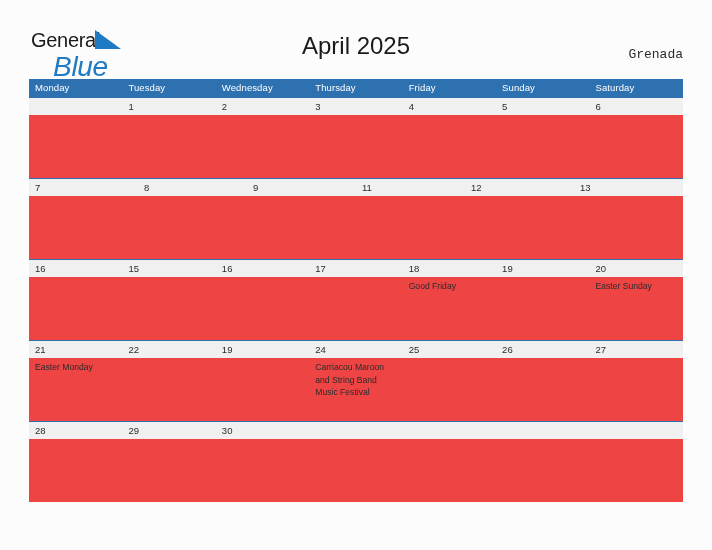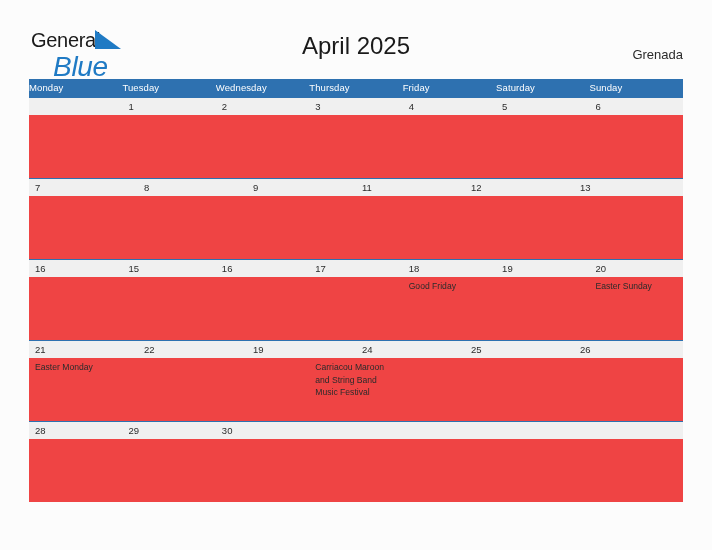--- a/index.html
+++ b/index.html
@@ -70,40 +70,42 @@
     color: #1a1a1a;
     font-weight: normal;
     letter-spacing: 0px;
   }
   .country {
     position: absolute;
     right: 29px;
     top: 47px;
     font-size: 13px;
     color: #2b2b2b;
+    font-family: Liberation Mono, monospace;
   }
 
   
   .calendar {
     position: absolute;
     left: 29px;
     top: 79px;
     width: 654px;
   }
   .dow-header {
     display: flex;
     width: 100%;
     background: #2e71b0;
     height: 18px;
   }
   .dow {
     flex: 1 1 0;
     font-size: 9.5px;
     color: #ffffff;
     line-height: 18px;
+    padding-left: 6px;
     letter-spacing: 0.1px;
     white-space: nowrap;
     overflow: hidden;
   }
 
   .week {
     width: 100%;
     border-top: 1px solid #2e71b0;
     position: relative;
   }
@@ -168,22 +170,22 @@
   </div>
 
   <div class="calendar">
 
     <div class="dow-header">
       <div class="dow">Monday</div>
       <div class="dow">Tuesday</div>
       <div class="dow">Wednesday</div>
       <div class="dow">Thursday</div>
       <div class="dow">Friday</div>
+      <div class="dow">Sunday</div>
       <div class="dow">Saturday</div>
-      <div class="dow">Sunday</div>
     </div>
 
     <div class="week">
       <div class="week-dates">
         <div class="daynum"></div>
         <div class="daynum">1</div>
         <div class="daynum">2</div>
         <div class="daynum">3</div>
         <div class="daynum">4</div>
         <div class="daynum">5</div>
@@ -284,20 +286,21 @@
     </div>
 
     <div class="week">
       <div class="week-dates">
         <div class="daynum">21</div>
         <div class="daynum">22</div>
         <div class="daynum">19</div>
         <div class="daynum">24</div>
         <div class="daynum">25</div>
         <div class="daynum">26</div>
+        <div class="daynum">27</div>
       </div>
       <div class="week-events">
         <div class="evcell">
             <div class="event">Easter Monday</div>
           </div>
         <div class="evcell">
             <div class="event"></div>
           </div>
         <div class="evcell">
             <div class="event"></div>

